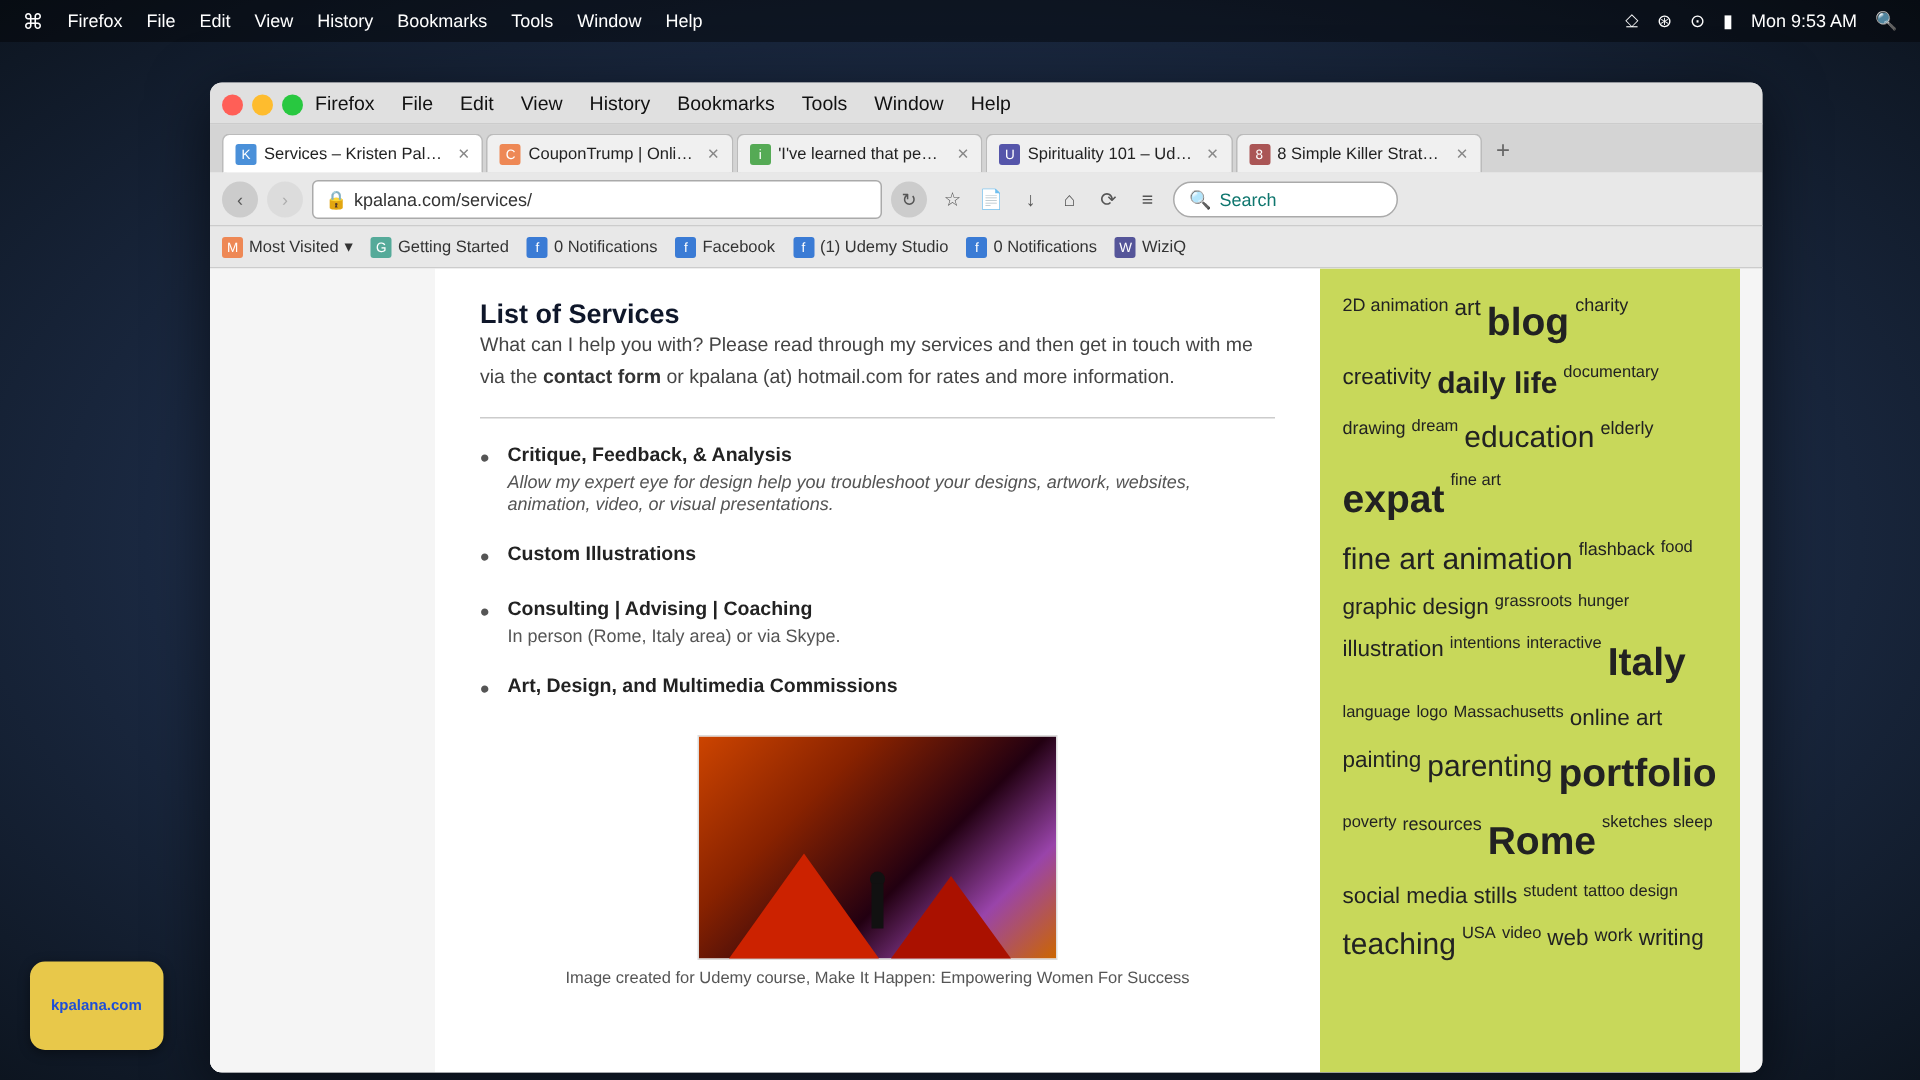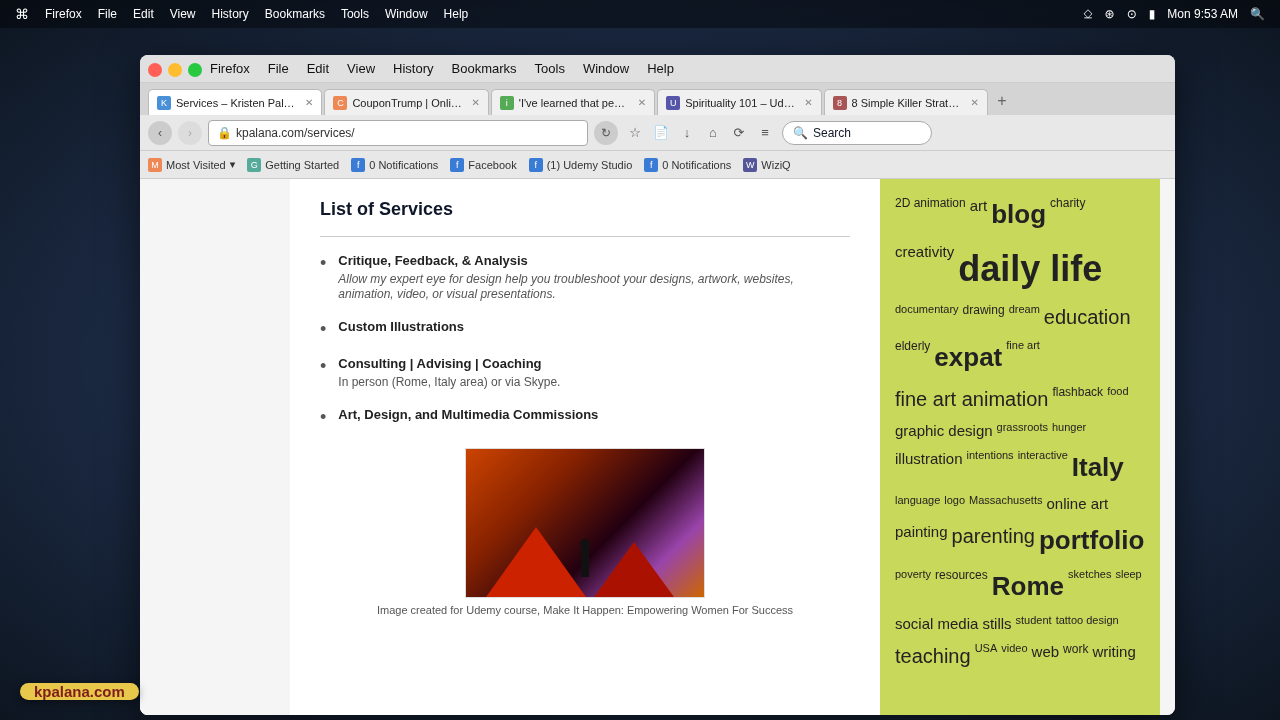--- a/index.html
+++ b/index.html
@@ -391,21 +391,21 @@
       display: inline;
       cursor: pointer;
       color: #222;
       text-decoration: none;
     }
     .tag-xl { font-size: 26px; font-weight: bold; }
     .tag-lg { font-size: 20px; font-weight: normal; }
     .tag-md { font-size: 15px; font-weight: normal; }
     .tag-sm { font-size: 12px; }
     .tag-xs { font-size: 11px; }
-    .tag-xxl { font-size: 36px; font-weight: bold; }
+    .tag-xxl { font-size: 20px; font-weight: bold; }
 
     
     .system-bar {
       position: absolute;
       top: 0;
       left: 0;
       width: 1280px;
       height: 28px;
       background: rgba(0,0,0,0.4);
       display: flex;
@@ -429,24 +429,24 @@
     .apple-logo { font-size: 14px; }
 
     
     .kpalana-logo {
       position: absolute;
       bottom: 20px;
       left: 20px;
       z-index: 50;
       background: #e8c84a;
       border-radius: 10px;
-      padding: 0 14px;
-      font-size: 15px;
+      padding: 24px 14px;
+      font-size: 10px;
       font-weight: bold;
-      color: #7f1d1d;
+      color: #1d4ed8;
       box-shadow: 0 2px 8px rgba(0,0,0,0.4);
     }
 
     
     .page-right::-webkit-scrollbar,
     .page-main::-webkit-scrollbar { width: 6px; }
     .page-right::-webkit-scrollbar-thumb { background: #aaa; border-radius: 3px; }
     .page-main::-webkit-scrollbar-thumb { background: #aaa; border-radius: 3px; }
   </style>
 </head>
@@ -537,21 +537,21 @@
     <div class="toolbar-icons">
       <div class="toolbar-icon">☆</div>
       <div class="toolbar-icon">📄</div>
       <div class="toolbar-icon">↓</div>
       <div class="toolbar-icon">⌂</div>
       <div class="toolbar-icon">⟳</div>
       <div class="toolbar-icon">≡</div>
     </div>
     <div class="search-bar">
       <span style="color:#aaa;">🔍</span>
-      <span style="color:#0f172a;">Search</span>
+      <span style="color:#0f766e;">Search</span>
     </div>
   </div>
 
   <div class="bookmarks-bar">
     <div class="bookmark-item">
       <span class="bk-icon" style="background:#e85; color:white;">M</span>
       <span>Most Visited</span>
       <span>▾</span>
     </div>
     <div class="bookmark-item">
@@ -579,20 +579,25 @@
       <span>WiziQ</span>
     </div>
   </div>
 
   <div class="page-content">
 
     <div class="page-left"></div>
 
     <div class="page-main">
       <h2 class="page-section-title">List of Services</h2>
+      <p class="page-intro">
+        <span>What can I help you with? Please read through my services and then get in touch with me via the</span>
+        <a class="contact-link">contact form</a>
+        <span> or kpalana (at) hotmail.com for rates and more information.</span>
+      </p>
 
       <hr class="page-divider">
 
       <ul class="service-list">
         <li>
           <span class="service-bullet">•</span>
           <div class="service-content">
             <span class="service-title">Critique, Feedback, &amp; Analysis</span>
             <span class="service-desc">
               Allow my expert eye for design help you troubleshoot <em>your</em> designs, artwork, websites, animation, video, or visual presentations.

